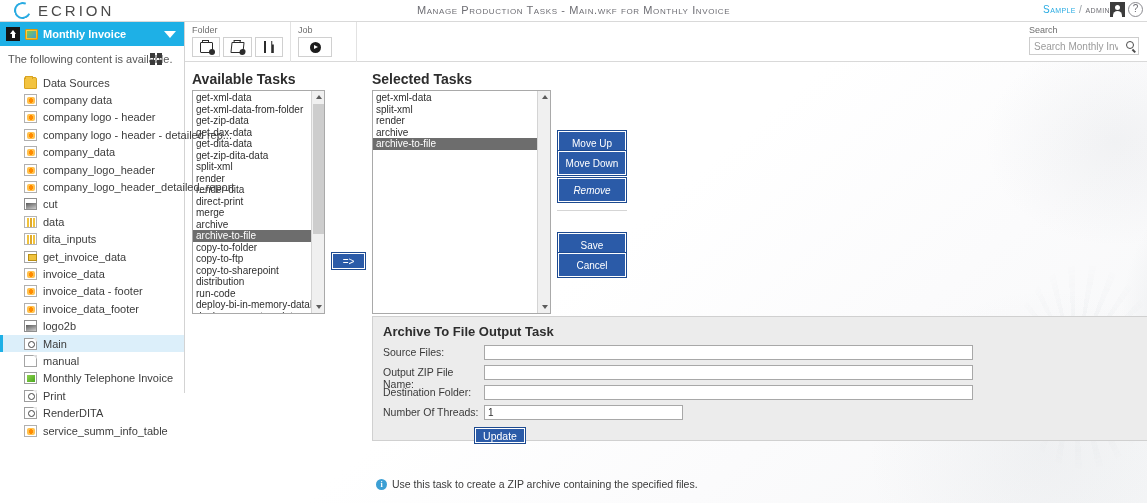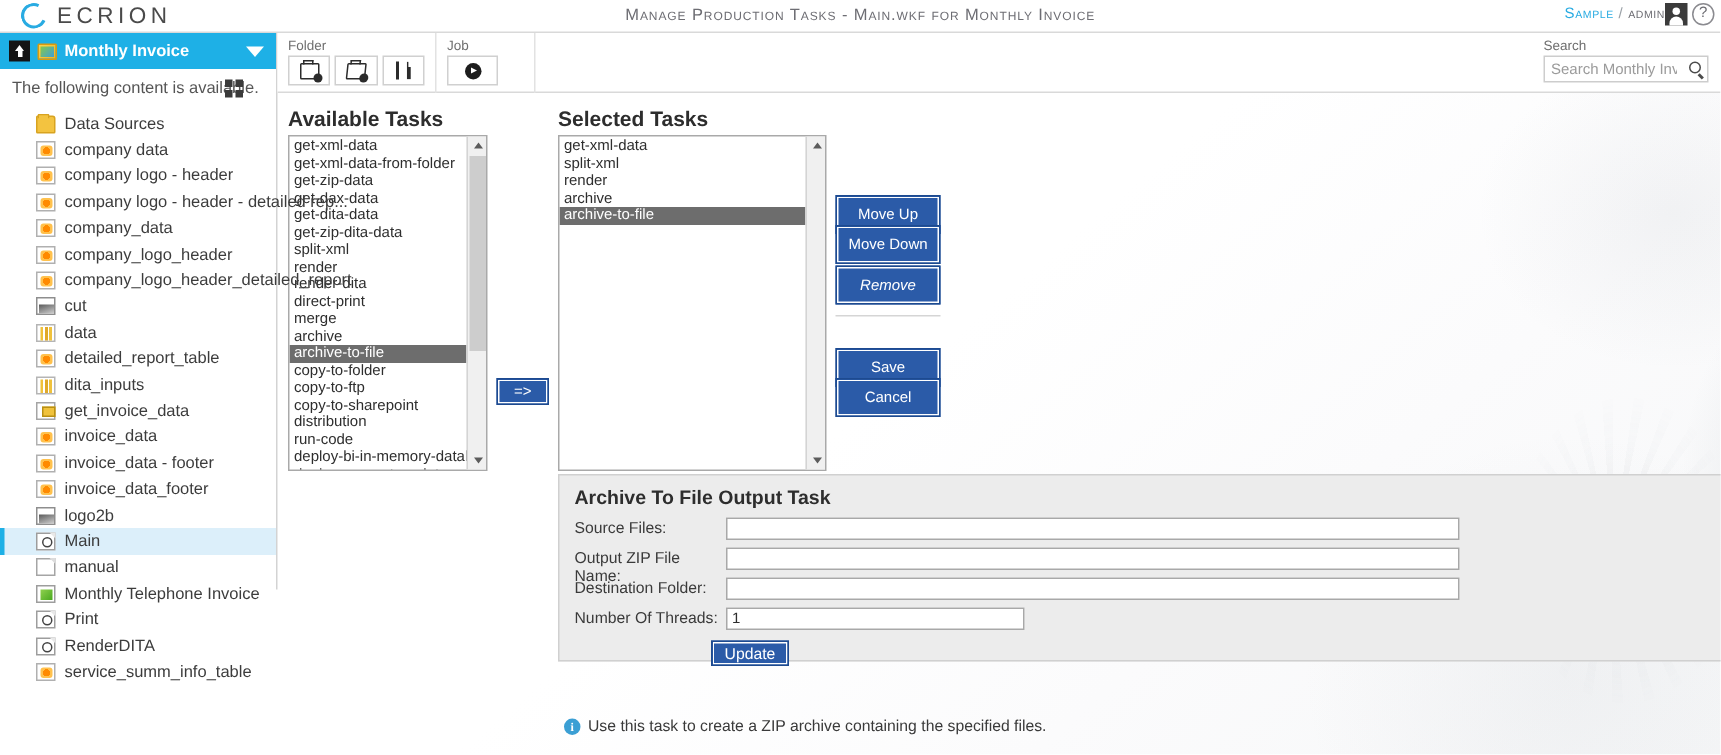--- a/index.html
+++ b/index.html
@@ -342,24 +342,20 @@
         <span class="f-ico ico-xml"></span>
         <span>company_logo_header_detailed_report</span>
       </div>
       <div class="f-item">
         <span class="f-ico ico-img"></span>
         <span>cut</span>
       </div>
       <div class="f-item">
         <span class="f-ico ico-db"></span>
         <span>data</span>
-      </div>
-      <div class="f-item">
-        <span class="f-ico ico-xml"></span>
-        <span>detailed_report_table</span>
       </div>
       <div class="f-item">
         <span class="f-ico ico-db"></span>
         <span>dita_inputs</span>
       </div>
       <div class="f-item">
         <span class="f-ico ico-lock"></span>
         <span>get_invoice_data</span>
       </div>
       <div class="f-item">

